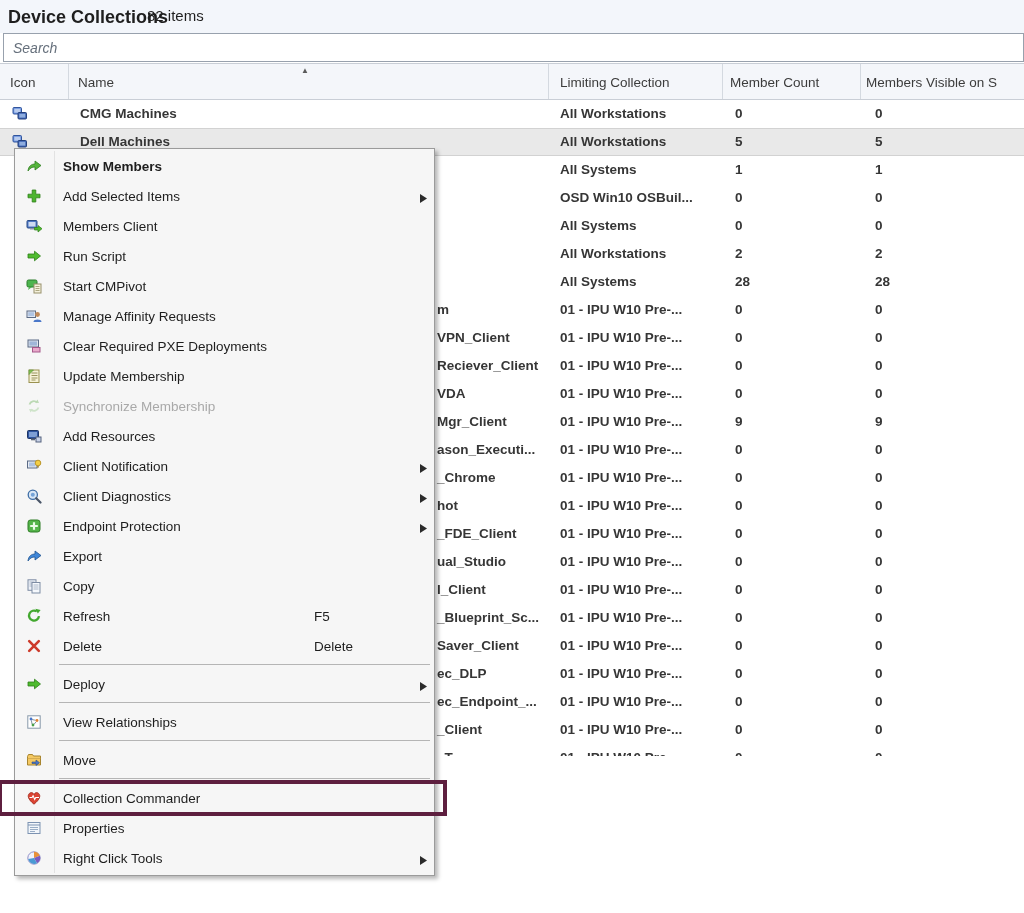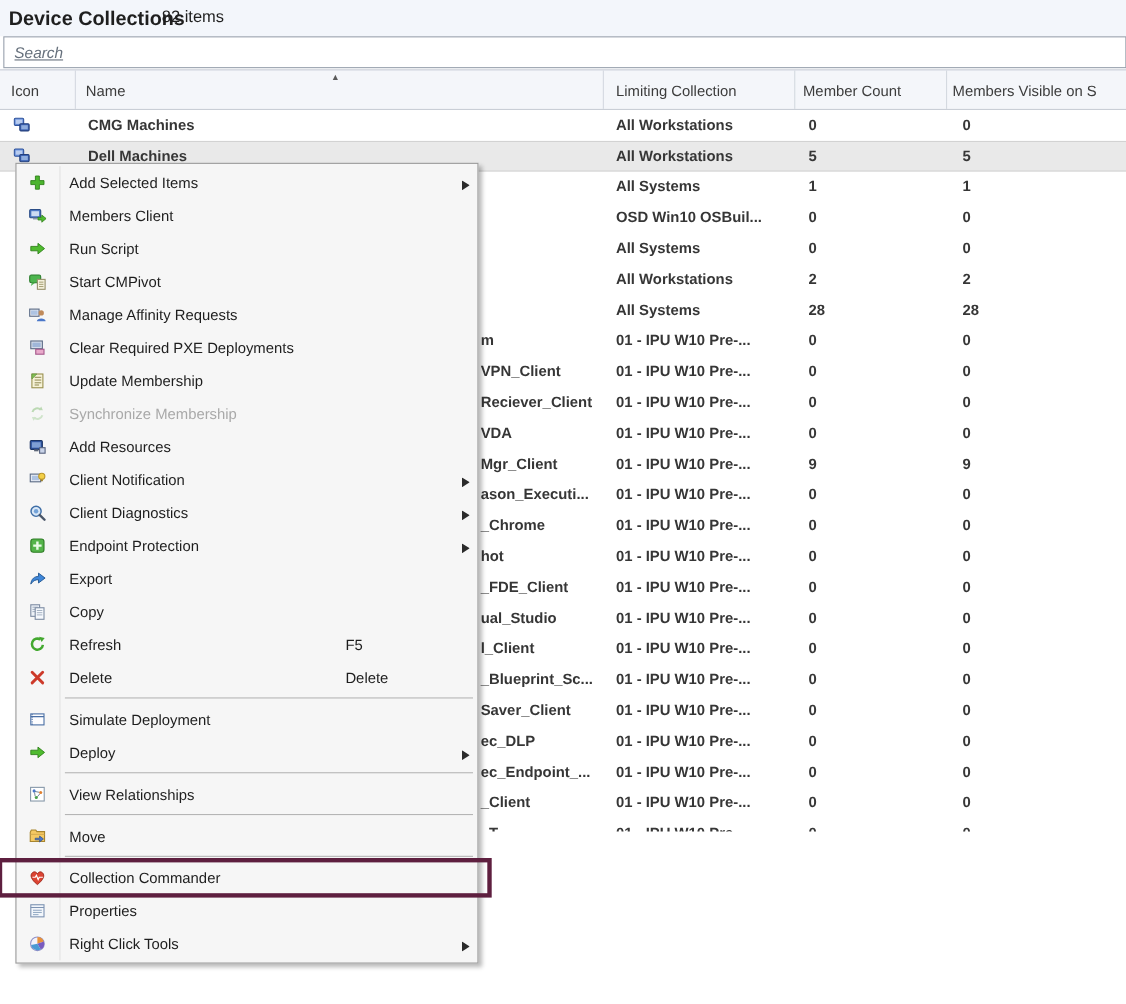--- a/index.html
+++ b/index.html
@@ -14,21 +14,20 @@
   .topbar .count { position:absolute; top:7px; font-size:15px; color:#1f1f1f; font-weight:normal; }
   
   .searchbox {
     position:absolute; left:3px; top:33px; width:1021px; height:29px;
     border:1px solid #98a1ad; background:#fff;
   }
   .searchbox input {
     width:100%; height:100%; border:none; outline:none; background:transparent;
     font-family:"Liberation Sans", sans-serif; font-size:14px; font-style:italic; color:#66707c;
     padding-left:9px;
-    text-decoration:underline;
   }
   .searchbox input::placeholder { color:#66707c; font-style:italic; opacity:1; }
   
   .thead {
     position:absolute; left:0; top:63px; width:1024px; height:37px;
     background:#f4f6fa; border-top:1px solid #c9ced6; border-bottom:1px solid #c9ced6;
     font-size:13.5px; color:#3c3c3c;
   }
   .thead .colsep { position:absolute; top:0; bottom:0; width:1px; background:#d4d9e0; }
   .th { position:absolute; top:11px; white-space:nowrap; }
@@ -244,20 +243,28 @@
       <div class="trow">
         <span class="cell c-name fragment">_T</span>
         <span class="cell c-limit">01 - IPU  W10 Pre-...</span>
         <span class="cell c-count">0</span>
         <span class="cell c-vis">0</span>
       </div>
     </div>
 
   <div class="context-menu" id="menu">
     <div class="gutter-line"></div>
+  <div class="mi bold">
+        <span class="ic">
+          <svg width="16" height="16" viewBox="0 0 16 16">
+            <path d="M2 13C2.5 8 5.5 6 9 6V3L15 7.5 9 12V9C6 9 4 10 2 13Z" fill="#55b43c" stroke="#2f7d20" stroke-width="0.8"></path>
+          </svg>
+        </span>
+        <span class="lb">Show Members</span>
+      </div>
       <div class="mi">
         <span class="ic">
           <svg width="16" height="16" viewBox="0 0 16 16">
             <path d="M6.2 2h3.6v4.2H14v3.6H9.8V14H6.2V9.8H2V6.2h4.2z" fill="#4cb52e" stroke="#2d7f18" stroke-width="0.8"></path>
           </svg>
         </span>
         <span class="lb">Add Selected Items</span>
         <span class="arrow"><svg width="7" height="9" viewBox="0 0 7 9">
             <path d="M0 0L7 4.5 0 9Z" fill="#2b2b2b"></path>
           </svg></span>
@@ -416,30 +423,20 @@
       <div class="mi">
         <span class="ic">
           <svg width="16" height="16" viewBox="0 0 16 16">
             <path d="M3.2 3.2L12.8 12.8M12.8 3.2L3.2 12.8" stroke="#cd3a2a" stroke-width="2.6" stroke-linecap="round"></path>
           </svg>
         </span>
         <span class="lb">Delete</span>
         <span class="sc">Delete</span>
       </div>
       <div class="sep"></div>
-      <div class="mi">
-        <span class="ic">
-          <svg width="16" height="16" viewBox="0 0 16 16">
-            <rect x="2" y="3" width="12" height="10" fill="#fdfdff" stroke="#4a6fa5"></rect>
-            <path d="M2 5.5h12" stroke="#4a6fa5"></path>
-            <path d="M3.2 3v10" stroke="#4a6fa5" stroke-dasharray="1.2 1"></path>
-          </svg>
-        </span>
-        <span class="lb">Simulate Deployment</span>
-      </div>
       <div class="mi">
         <span class="ic">
           <svg width="16" height="16" viewBox="0 0 16 16">
             <path d="M2 6h6.5V3.2L14.5 8 8.5 12.8V10H2z" fill="#4fbb2f" stroke="#2d7f18" stroke-width="0.8"></path>
           </svg>
         </span>
         <span class="lb">Deploy</span>
         <span class="arrow"><svg width="7" height="9" viewBox="0 0 7 9">
             <path d="M0 0L7 4.5 0 9Z" fill="#2b2b2b"></path>
           </svg></span>

